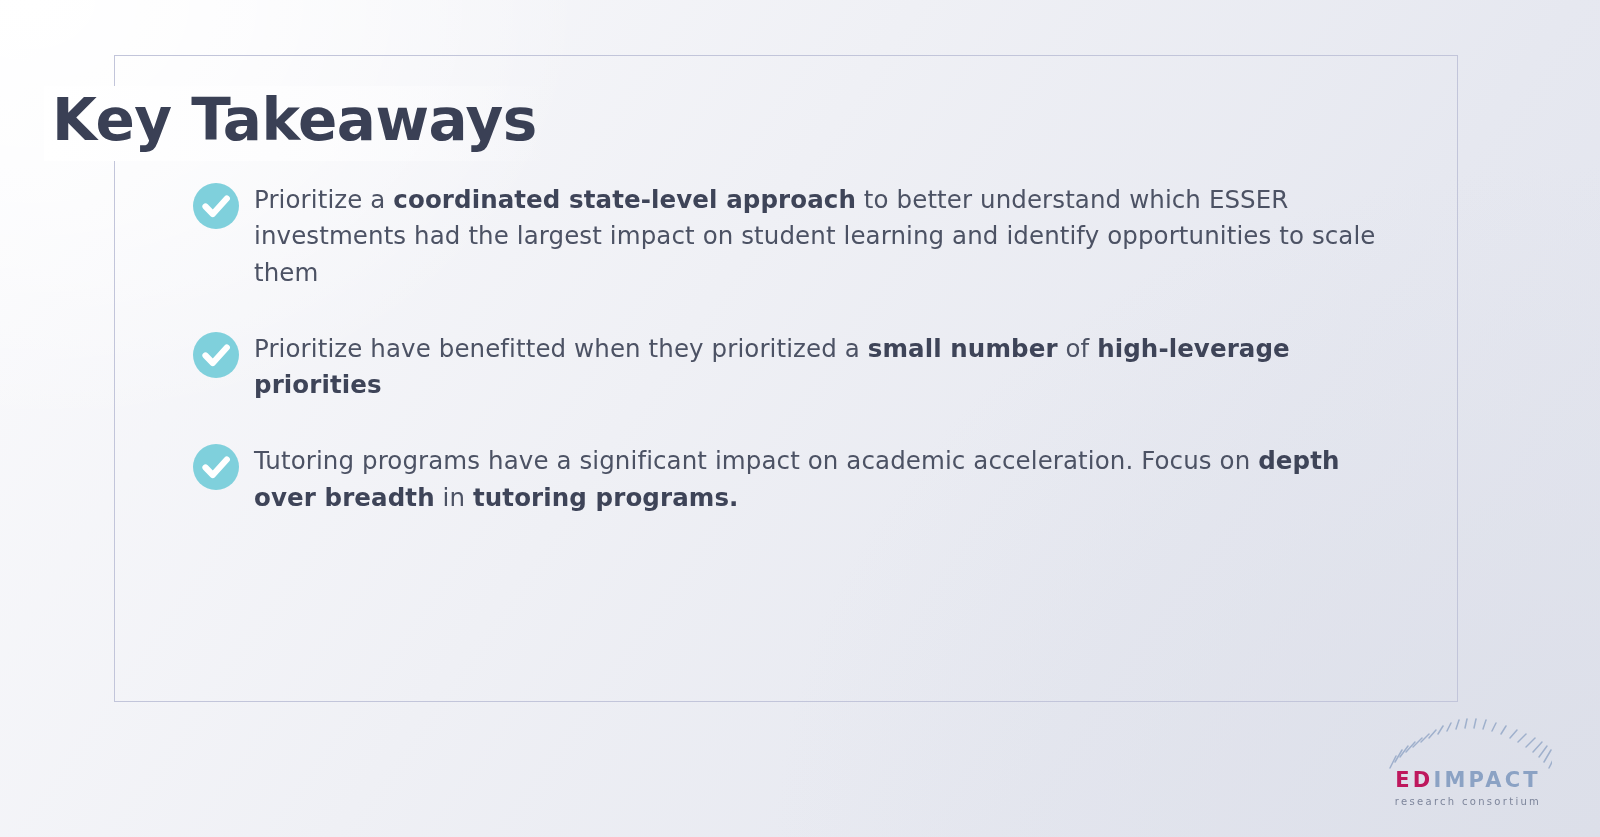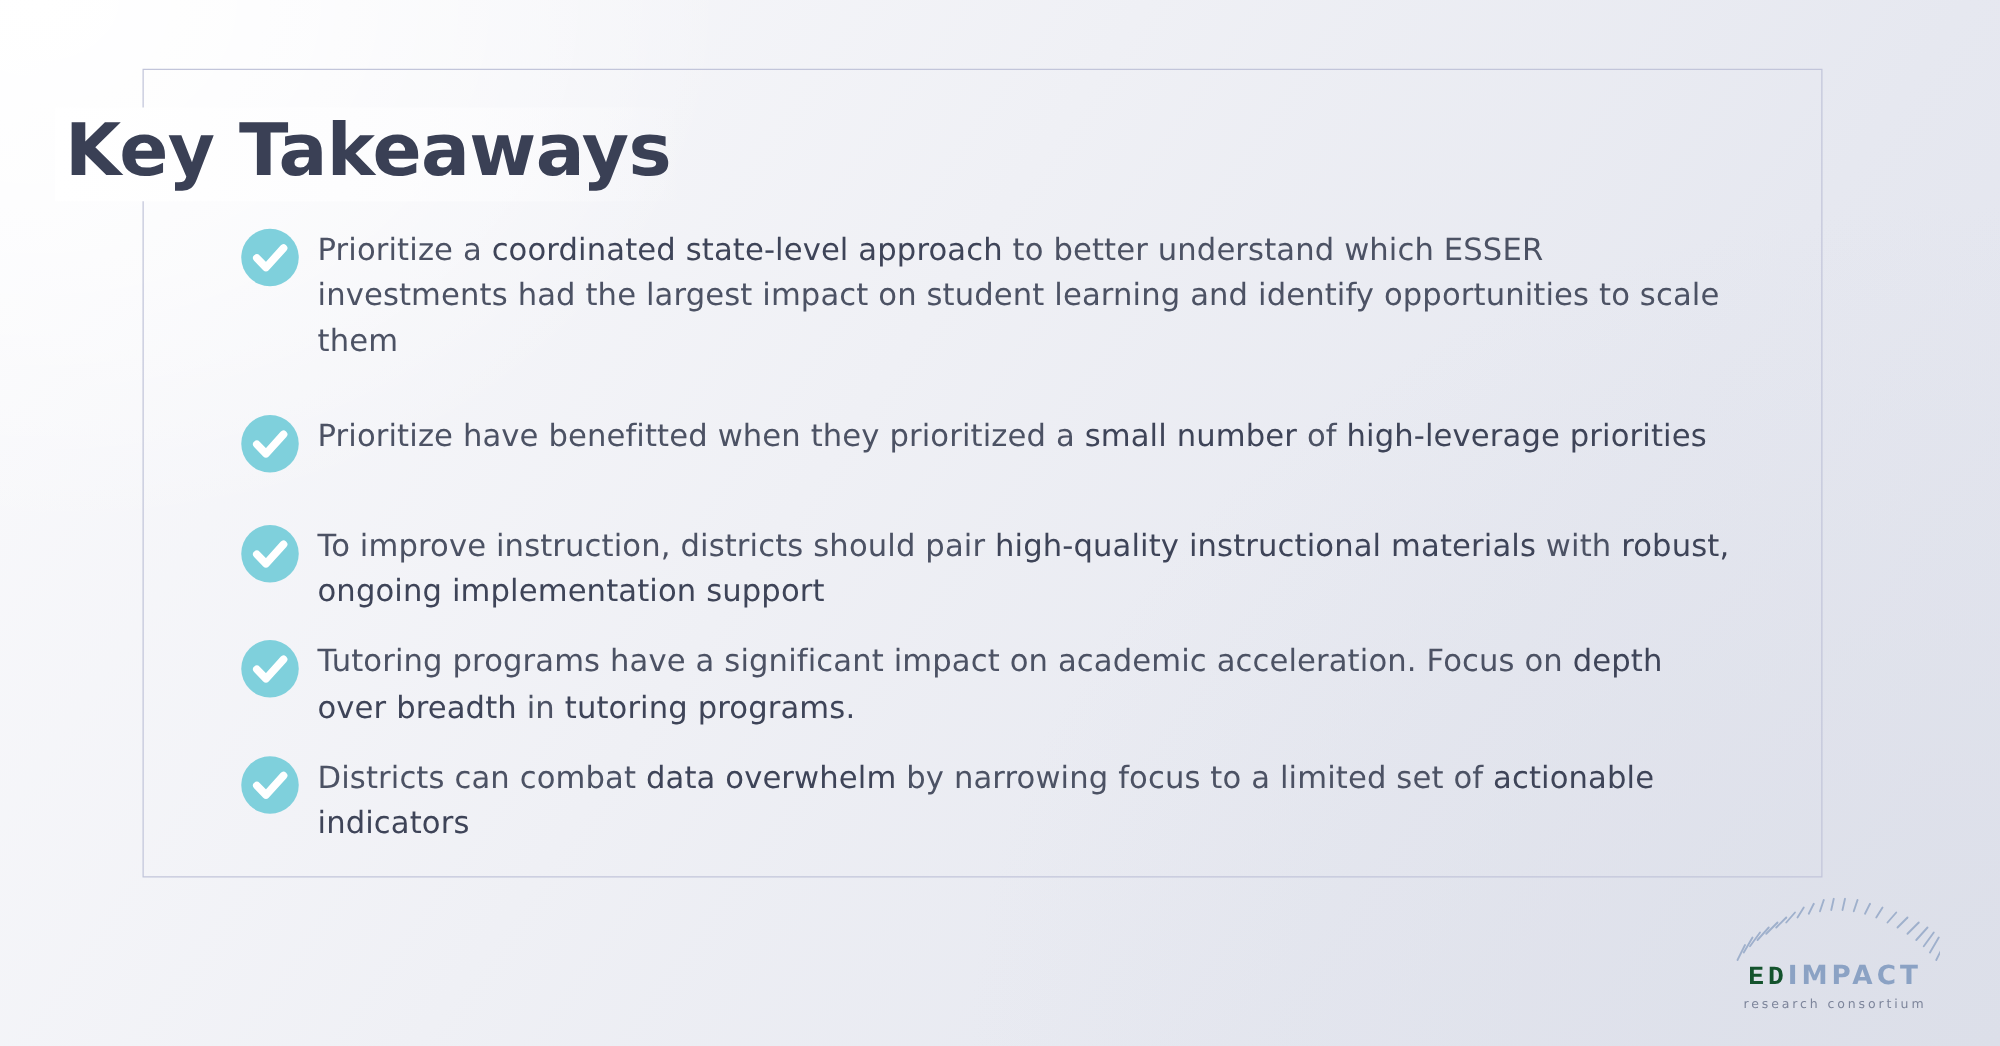--- a/index.html
+++ b/index.html
@@ -81,39 +81,39 @@
   .bullet-text {
     font-size: 24.5px;
     line-height: 1.48;
     color: #4c5264;
     letter-spacing: 0.1px;
     padding-top: 2px;
   }
 
   .bullet-text b {
     color: #3e4458;
-    font-weight: normal;
+    font-weight: bold;
   }
 
   
   .logo {
     position: absolute;
     left: 1378px;
     top: 718px;
     width: 180px;
     text-align: center;
   }
   .logo-burst { display: block; margin: 0 auto; }
   .logo-word {
     margin-top: -2px;
     font-size: 21px;
     letter-spacing: 3.2px;
     white-space: nowrap;
   }
-  .logo-ed { color: #14532d; font-weight: bold; font-family: Liberation Mono, monospace; }
+  .logo-ed { color: #be185d; font-weight: bold; }
   .logo-impact { color: #8ba2c4; font-weight: bold; }
   .logo-tag {
     margin-top: 4px;
     font-size: 10px;
     letter-spacing: 2.3px;
     color: #7d859b;
     white-space: nowrap;
   }
 </style>
 </head>
@@ -144,39 +144,21 @@
         </span>
         <div class="bullet-text"><span>Prioritize have benefitted when they prioritized a </span><b>small number</b><span> of </span><b>high-leverage priorities</b></div>
       </div>
       <div class="bullet gap-sm">
         <span class="check-wrap">
           <svg width="48" height="48" viewBox="0 0 48 48">
             <circle cx="24" cy="24" r="23" fill="#7fd0dc"></circle>
             <path d="M13.5 24.5 L20.8 32 L34.8 16.5" fill="none" stroke="#ffffff" stroke-width="6.2" stroke-linecap="round" stroke-linejoin="round"></path>
           </svg>
         </span>
-        <div class="bullet-text"><span>To improve instruction, districts should pair </span><b>high-quality instructional materials</b><span> with </span><b>robust, ongoing implementation support</b></div>
-      </div>
-      <div class="bullet gap-sm">
-        <span class="check-wrap">
-          <svg width="48" height="48" viewBox="0 0 48 48">
-            <circle cx="24" cy="24" r="23" fill="#7fd0dc"></circle>
-            <path d="M13.5 24.5 L20.8 32 L34.8 16.5" fill="none" stroke="#ffffff" stroke-width="6.2" stroke-linecap="round" stroke-linejoin="round"></path>
-          </svg>
-        </span>
         <div class="bullet-text"><span>Tutoring programs have a significant impact on academic acceleration. Focus on </span><b>depth over breadth</b><span> in </span><b>tutoring programs.</b></div>
-      </div>
-      <div class="bullet ">
-        <span class="check-wrap">
-          <svg width="48" height="48" viewBox="0 0 48 48">
-            <circle cx="24" cy="24" r="23" fill="#7fd0dc"></circle>
-            <path d="M13.5 24.5 L20.8 32 L34.8 16.5" fill="none" stroke="#ffffff" stroke-width="6.2" stroke-linecap="round" stroke-linejoin="round"></path>
-          </svg>
-        </span>
-        <div class="bullet-text"><span>Districts can combat </span><b>data overwhelm</b><span> by narrowing focus to a limited set of </span><b>actionable indicators</b></div>
       </div>
     </div>
 
   <div class="logo">
     <svg class="logo-burst" width="168" height="52" viewBox="0 0 168 52">
       <g stroke="#9fb0cc" stroke-width="1.5" stroke-linecap="round" fill="none">
         <line x1="6" y1="50" x2="12" y2="38"></line>
         <line x1="11" y1="44" x2="18" y2="32"></line>
         <line x1="16" y1="39" x2="24" y2="28"></line>
         <line x1="22" y1="34" x2="31" y2="24"></line>

